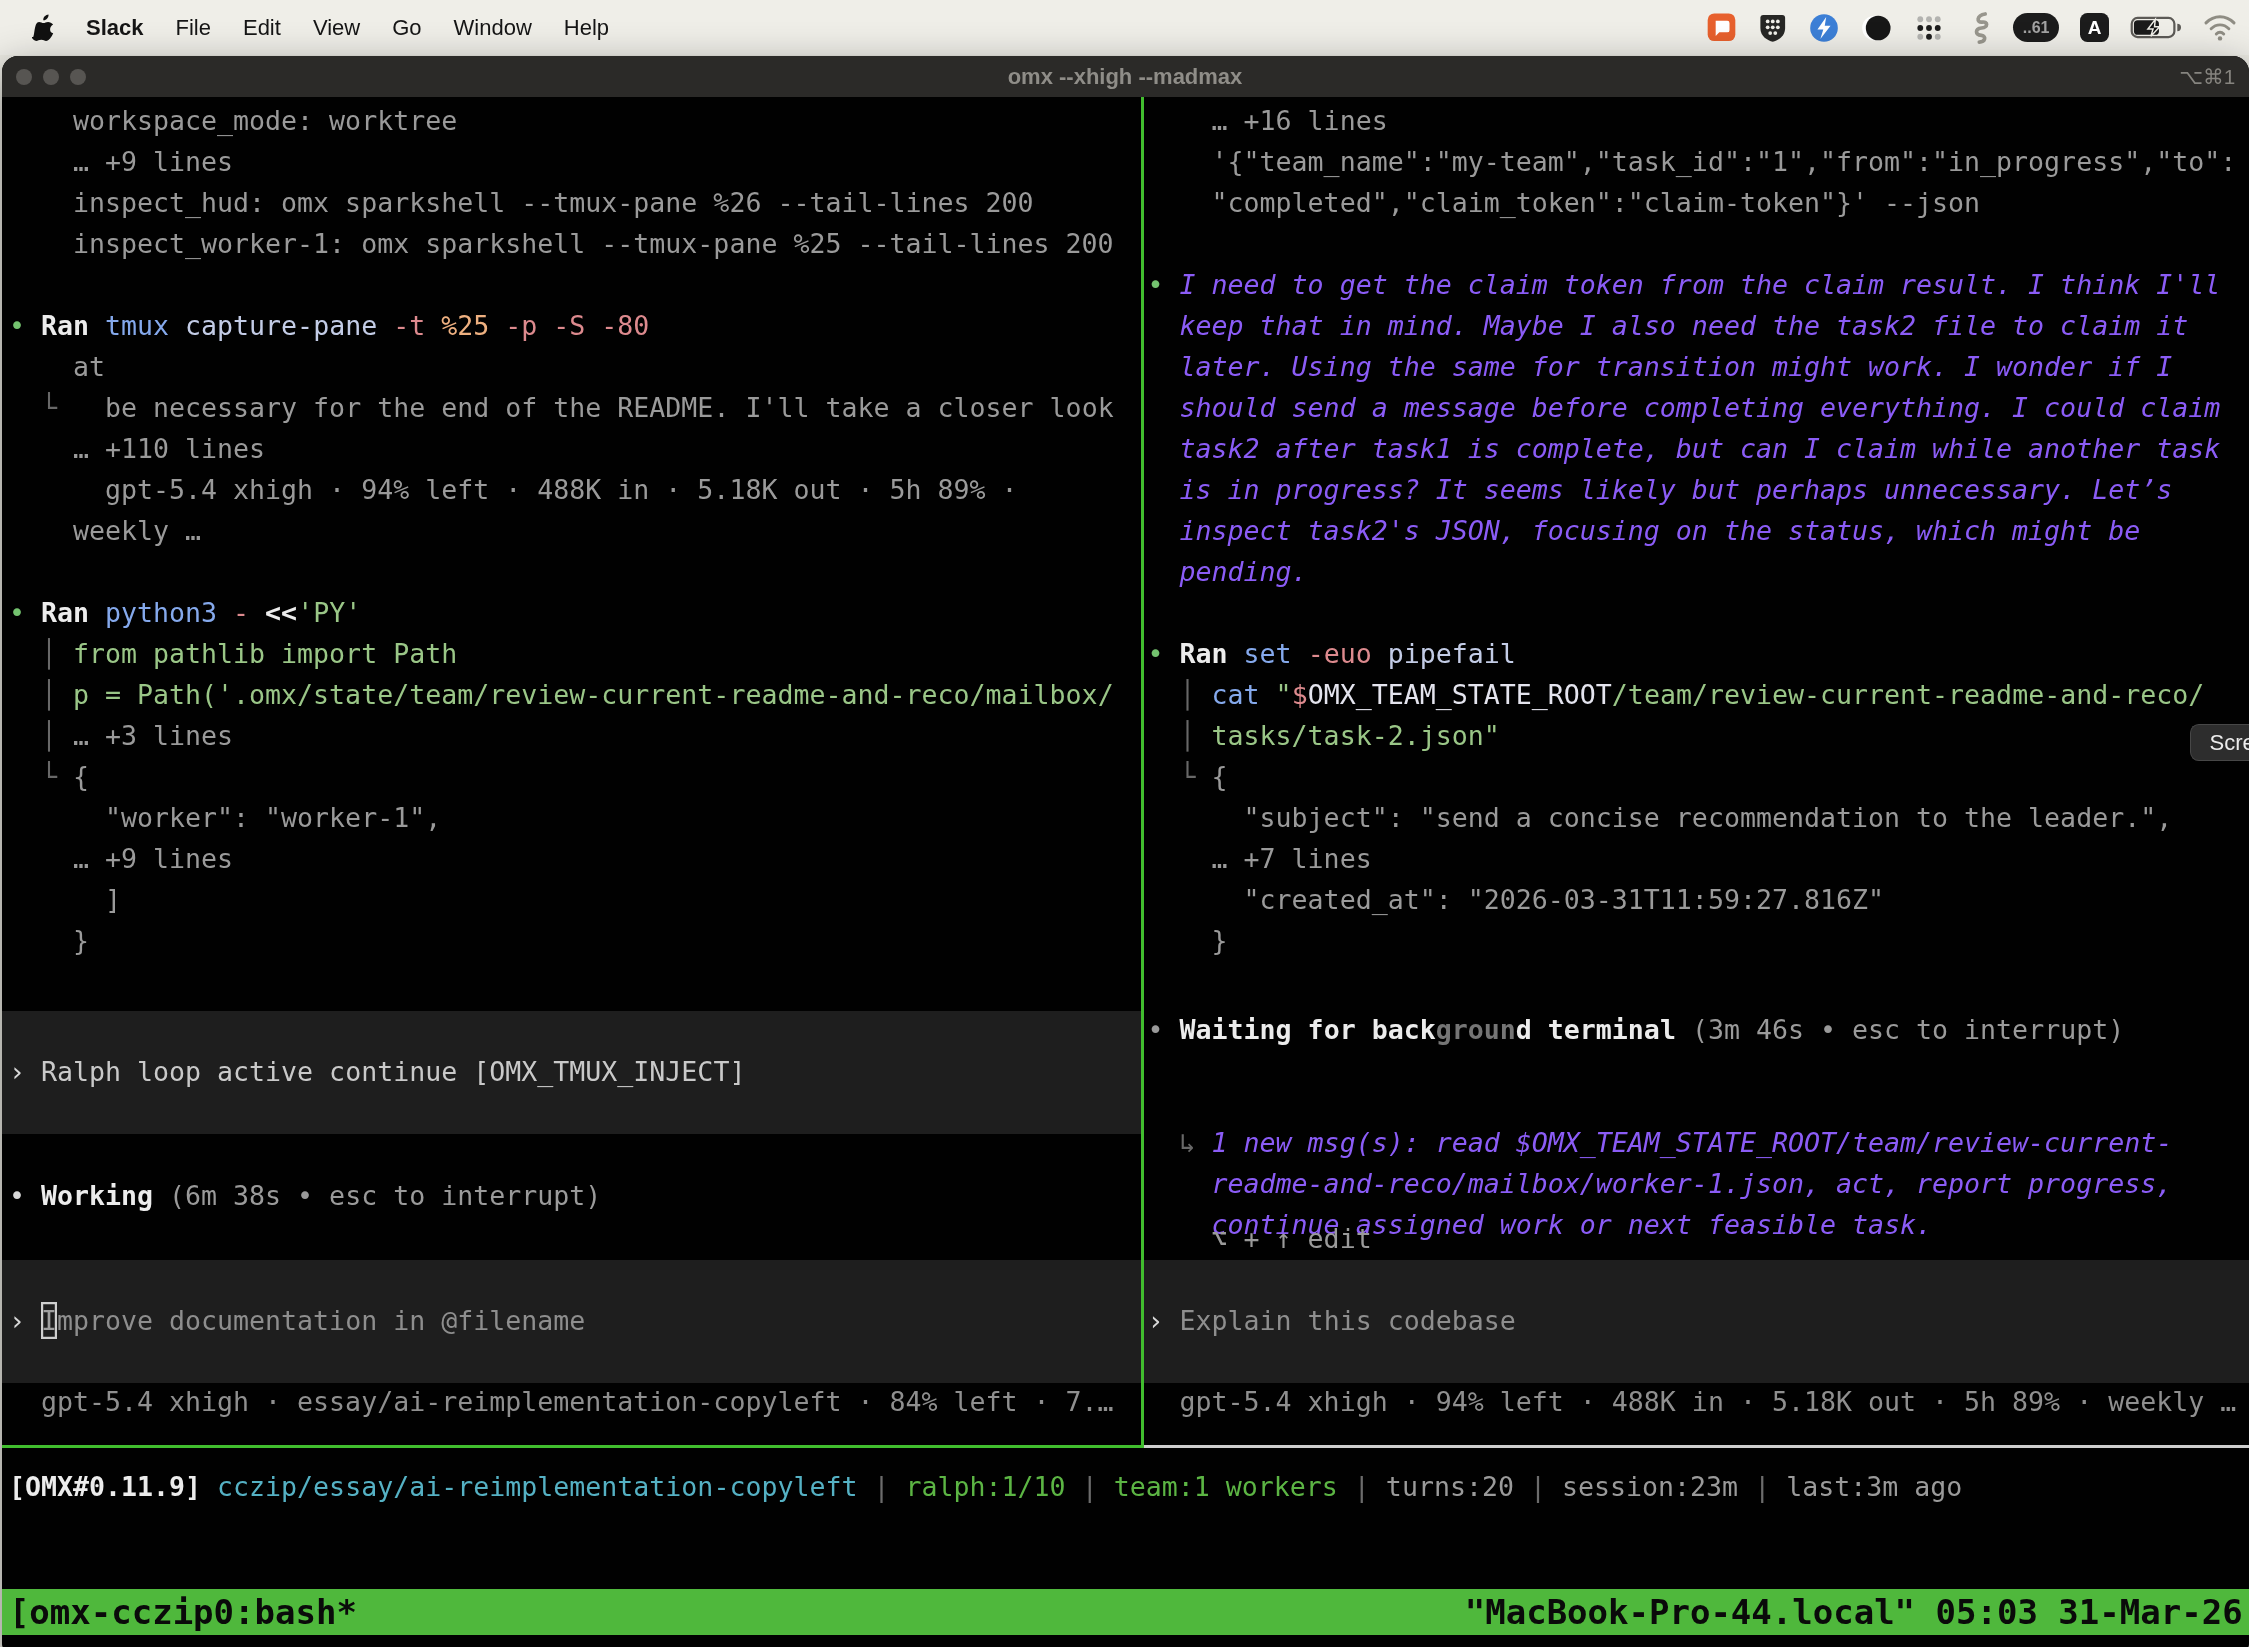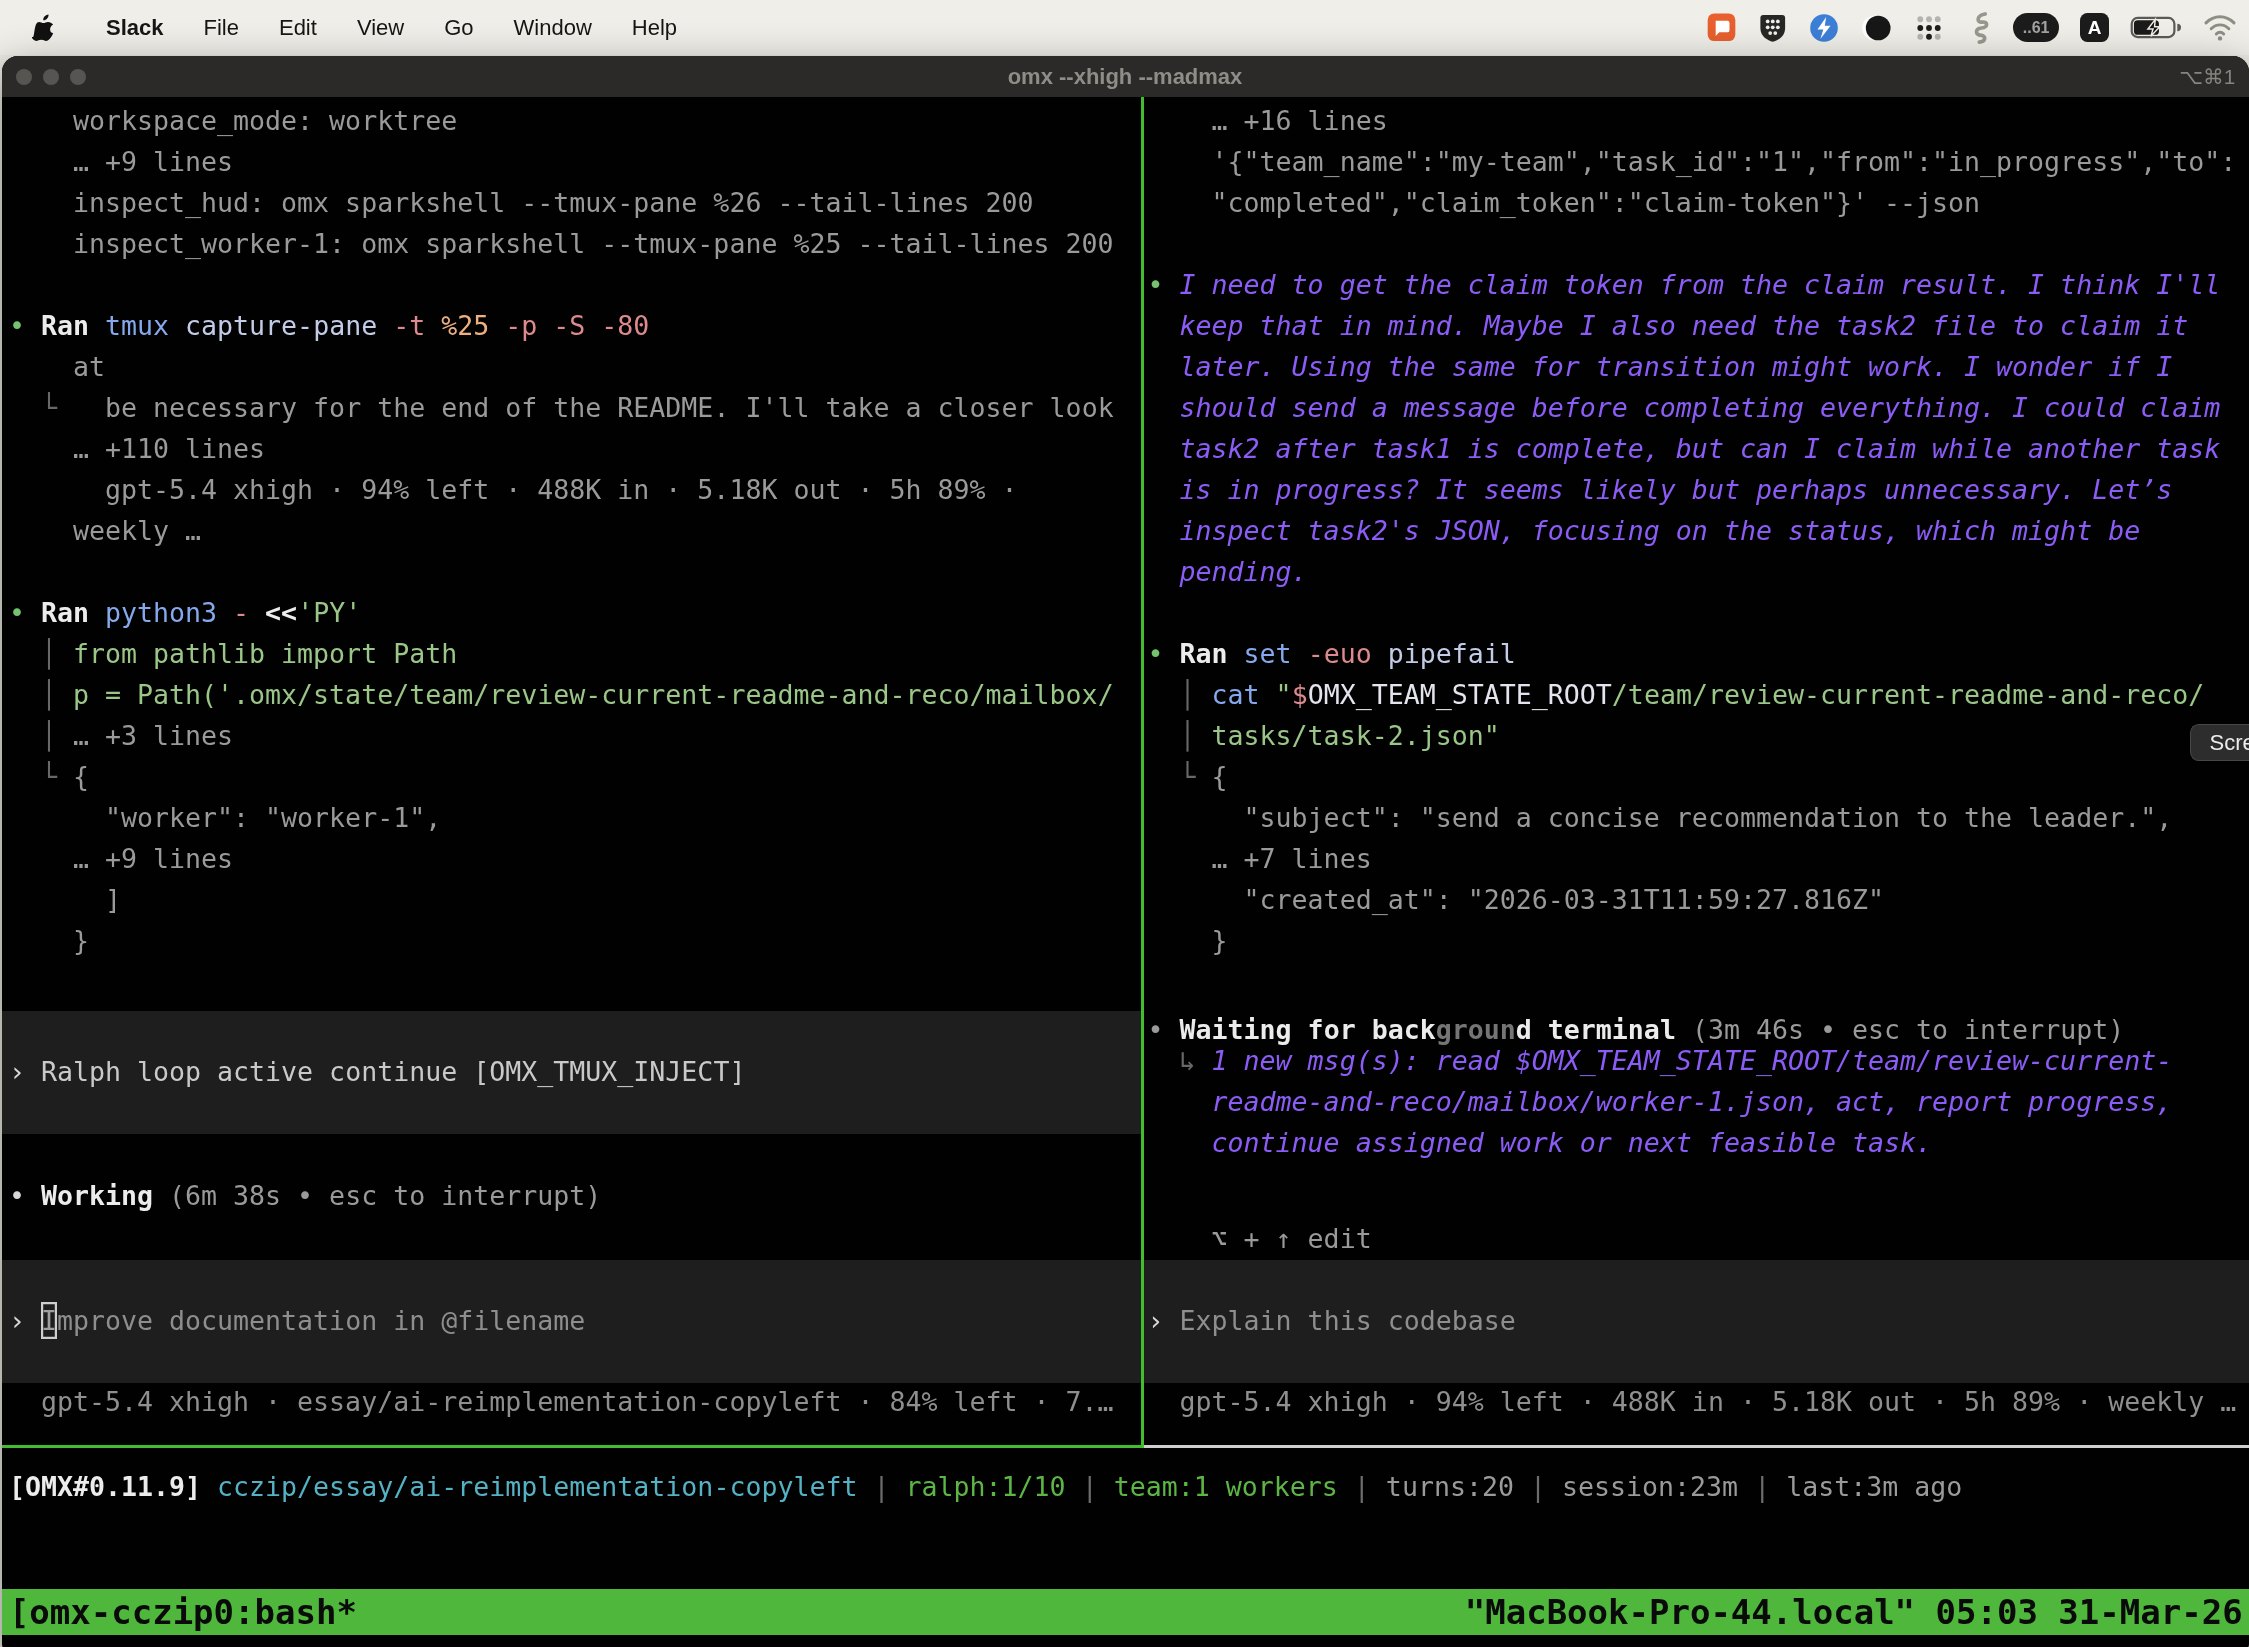--- a/index.html
+++ b/index.html
@@ -48,21 +48,21 @@
 </head>
 <body>
 
 <div class="menubar">
   <div class="menubar-left">
     <span class="sicon">
       <svg width="22" height="26.6" viewBox="0 0 30 36">
           <path fill="#111" d="M21.5 1.5c.3 2.1-.6 4.1-1.8 5.5-1.3 1.5-3.4 2.6-5.3 2.4-.3-2 .7-4 1.9-5.3C17.6 2.6 19.8 1.6 21.5 1.5zM27.9 27.1c-.9 2.1-1.4 3-2.6 4.8-1.7 2.5-4 5.7-6.9 5.7-2.6 0-3.3-1.7-6.8-1.7-3.5 0-4.3 1.7-6.9 1.7C1.8 37.6-.3 34.8-2 32.3h2.6C2.9 29.1 1.8 11.8 8.6 11.7c2.5 0 4.1 1.6 6.2 1.6 2 0 3.2-1.6 6.1-1.6 2.5 0 5.1 1.3 6.9 3.6-6 3.3-5 11.9.1 11.8z" transform="translate(1,-1)"></path>
         </svg>
     </span>
-    <span id="menu-items" style="display: flex; gap: 40px; margin-left: 20px;">
+    <span id="menu-items" style="display: flex; gap: 32px;">
         <span class="menu-item bold">Slack</span>
         <span class="menu-item">File</span>
         <span class="menu-item">Edit</span>
         <span class="menu-item">View</span>
         <span class="menu-item">Go</span>
         <span class="menu-item">Window</span>
         <span class="menu-item">Help</span>
       </span>
   </div>
   <div class="menubar-right">
@@ -216,21 +216,21 @@
           <div class="line"><span class="c-d">  │ </span><span class="c-gr">tasks/task-2.json"</span></div>
           <div class="line"><span class="c-d">  └ </span><span class="c-g">{</span></div>
           <div class="line"><span class="c-g">      "subject": "send a concise recommendation to the leader.",</span></div>
           <div class="line"><span class="c-g">    … +7 lines</span></div>
           <div class="line"><span class="c-g">      "created_at": "2026-03-31T11:59:27.816Z"</span></div>
           <div class="line"><span class="c-g">    }</span></div>
         </div>
       <div class="block" style="left:1146px;top:912px;">
           <div class="line"><span class="c-g">• </span><span class="c-w">Waiting for back</span><span class="c-wd">groun</span><span class="c-w">d terminal</span><span class="c-g"> (3m 46s • esc to interrupt)</span></div>
         </div>
-      <div class="block" style="left:1146px;top:943px;">
+      <div class="block" style="left:1146px;top:1025px;">
           <div class="line"><span class="c-d">  ↳ </span><span class="c-i">1 new msg(s): read $OMX_TEAM_STATE_ROOT/team/review-current-</span></div>
           <div class="line"><span class="c-i">    readme-and-reco/mailbox/worker-1.json, act, report progress,</span></div>
           <div class="line"><span class="c-i">    continue assigned work or next feasible task.</span></div>
         </div>
       <div class="block" style="left:1146px;top:1121px;">
           <div class="line"><span class="c-g">    ⌥ + ↑ edit</span></div>
         </div>
       <div class="block" style="left:1146px;top:1203px;">
           <div class="line"><span class="c-wl">› </span><span class="c-ph">Explain this codebase</span></div>
         </div>

